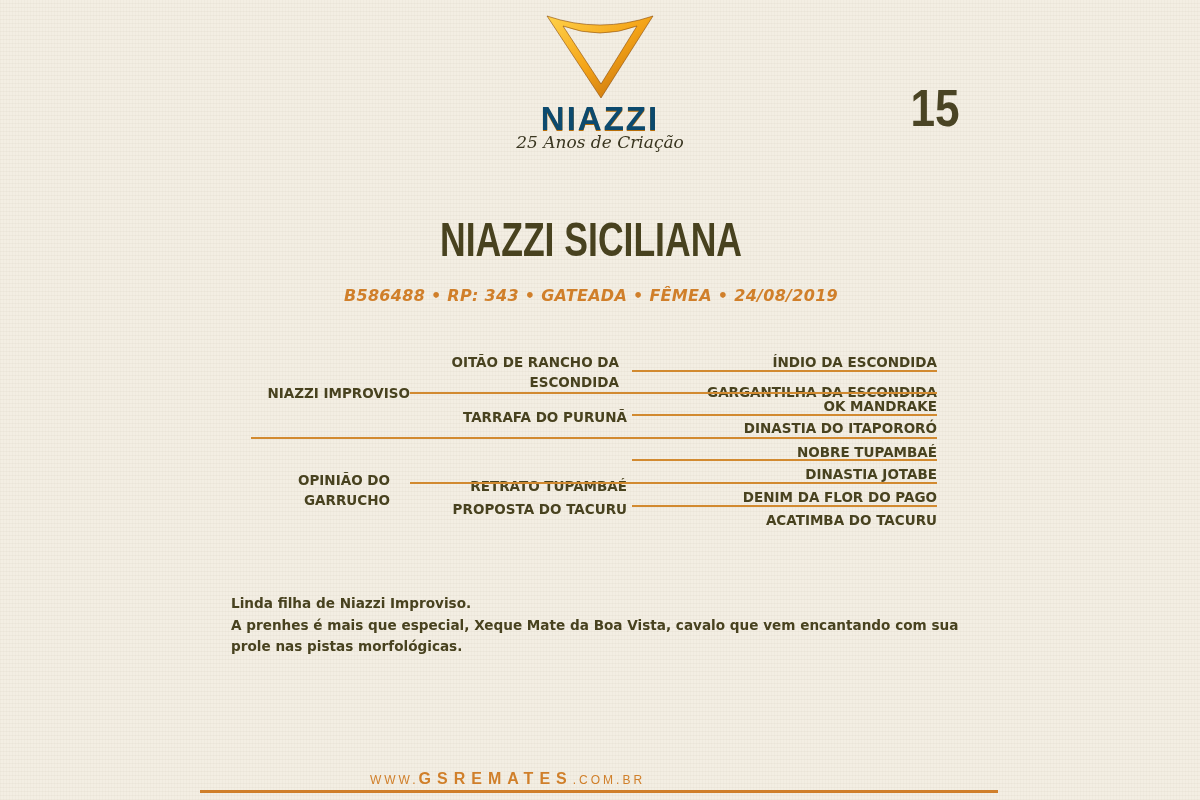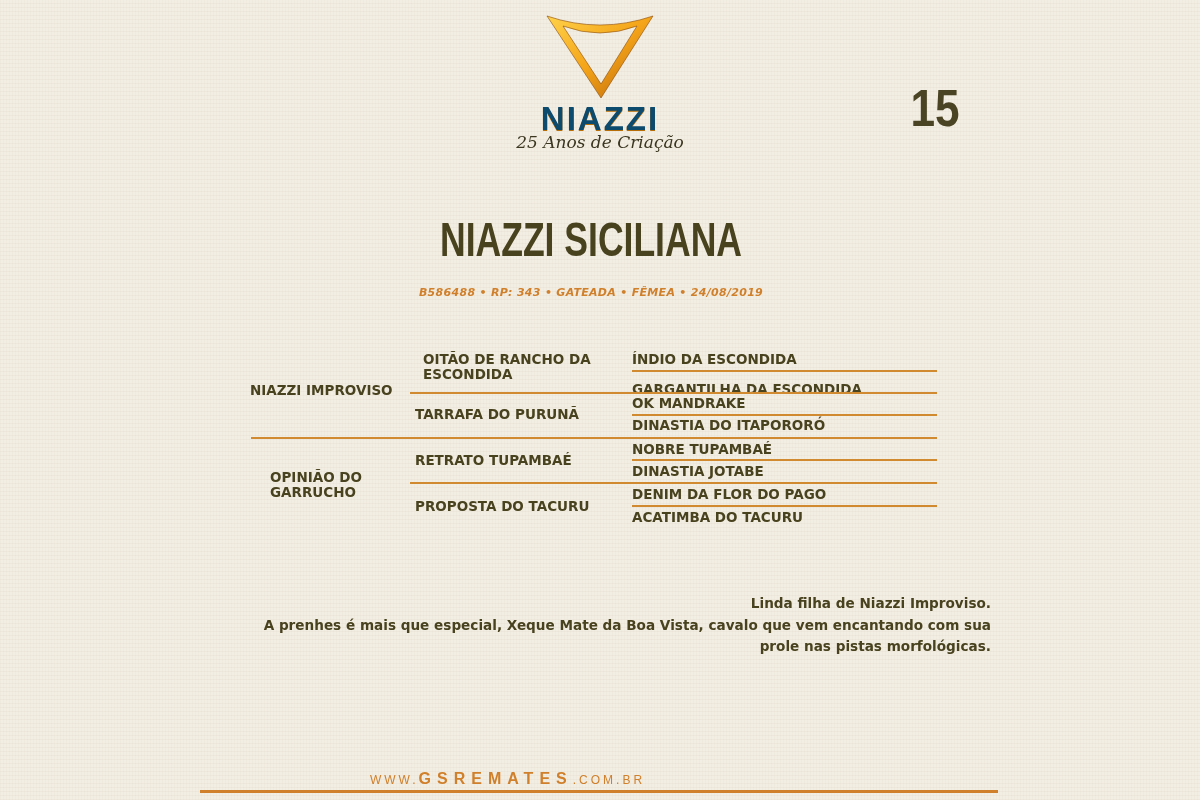--- a/index.html
+++ b/index.html
@@ -34,37 +34,37 @@
     color: #4a4424; transform: scaleX(0.85);
   }
 
   .title {
     left: 0; width: 1182px; top: 212px; text-align: center;
     font-family: "Liberation Sans", sans-serif; font-weight: bold; font-size: 48px;
     color: #48421f; transform: scaleX(0.74); letter-spacing: 0px;
   }
   .subtitle {
     left: 0; width: 1182px; top: 286px; text-align: center;
-    font-family: "DejaVu Sans", sans-serif; font-weight: bold; font-style: italic; font-size: 11px;
+    font-family: "DejaVu Sans", sans-serif; font-weight: bold; font-style: italic; font-size: 16px;
     color: #d07f2a; letter-spacing: 0.3px;
   }
 
   
   .ped-text {
     position: absolute; font-family: "DejaVu Sans", sans-serif; font-weight: bold;
-    font-size: 13.5px; color: #48421f; text-align: left; line-height: 15px;
+    font-size: 13.5px; color: #48421f; text-align: right; line-height: 20px;
   }
   .line { position: absolute; height: 2px; background: #d28a30; }
 
   .desc {
     left: 231px; top: 593px; width: 760px;
     font-family: "DejaVu Sans", sans-serif; font-weight: bold; font-size: 13.6px;
     line-height: 21.5px; color: #48421f;
   }
-  .desc p { margin: 0; text-align: right; }
+  .desc p { margin: 0; }
 
   .footer-url {
     left: 0; width: 1015px; top: 770px; text-align: center;
     font-family: "Liberation Sans", sans-serif; font-size: 12px; color: #d07f2a; letter-spacing: 3px;
   }
   .footer-url b { font-size: 16px; letter-spacing: 6px; }
   .footer-line { left: 200px; top: 790px; width: 798px; height: 3px; background: #d07f2a; }
 </style>
 </head>
 <body>
@@ -89,21 +89,21 @@
 <div class="abs title">NIAZZI SICILIANA</div>
 <div class="abs subtitle">B586488 • RP: 343 • GATEADA • FÊMEA • 24/08/2019</div>
 
 <div>
 
   <div class="ped-text" style="left:250px; top:383px; width:160px;">NIAZZI IMPROVISO</div>
   <div class="ped-text" style="left:250px; top:470px; width:160px; padding:0 20px; box-sizing:border-box;">OPINIÃO DO GARRUCHO</div>
 
   <div class="ped-text" style="left:415px; top:352px; width:212px; padding:0 8px; box-sizing:border-box;">OITÃO DE RANCHO DA ESCONDIDA</div>
   <div class="ped-text" style="left:415px; top:407px; width:212px;">TARRAFA DO PURUNÃ</div>
-  <div class="ped-text" style="left:415px; top:453px; width:212px;">RETRATO TUPAMBAÉ</div>
+  <div class="ped-text" style="left:415px; top:476px; width:212px;">RETRATO TUPAMBAÉ</div>
   <div class="ped-text" style="left:415px; top:499px; width:212px;">PROPOSTA DO TACURU</div>
 
   <div class="ped-text" style="left:632px; top:352px; width:305px;">ÍNDIO DA ESCONDIDA</div>
   <div class="ped-text" style="left:632px; top:374px; width:305px;margin-top:8px;">GARGANTILHA DA ESCONDIDA</div>
   <div class="ped-text" style="left:632px; top:396px; width:305px;">OK MANDRAKE</div>
   <div class="ped-text" style="left:632px; top:418px; width:305px;">DINASTIA DO ITAPORORÓ</div>
   <div class="ped-text" style="left:632px; top:442px; width:305px;">NOBRE TUPAMBAÉ</div>
   <div class="ped-text" style="left:632px; top:464px; width:305px;">DINASTIA JOTABE</div>
   <div class="ped-text" style="left:632px; top:487px; width:305px;">DENIM DA FLOR DO PAGO</div>
   <div class="ped-text" style="left:632px; top:510px; width:305px;">ACATIMBA DO TACURU</div>

